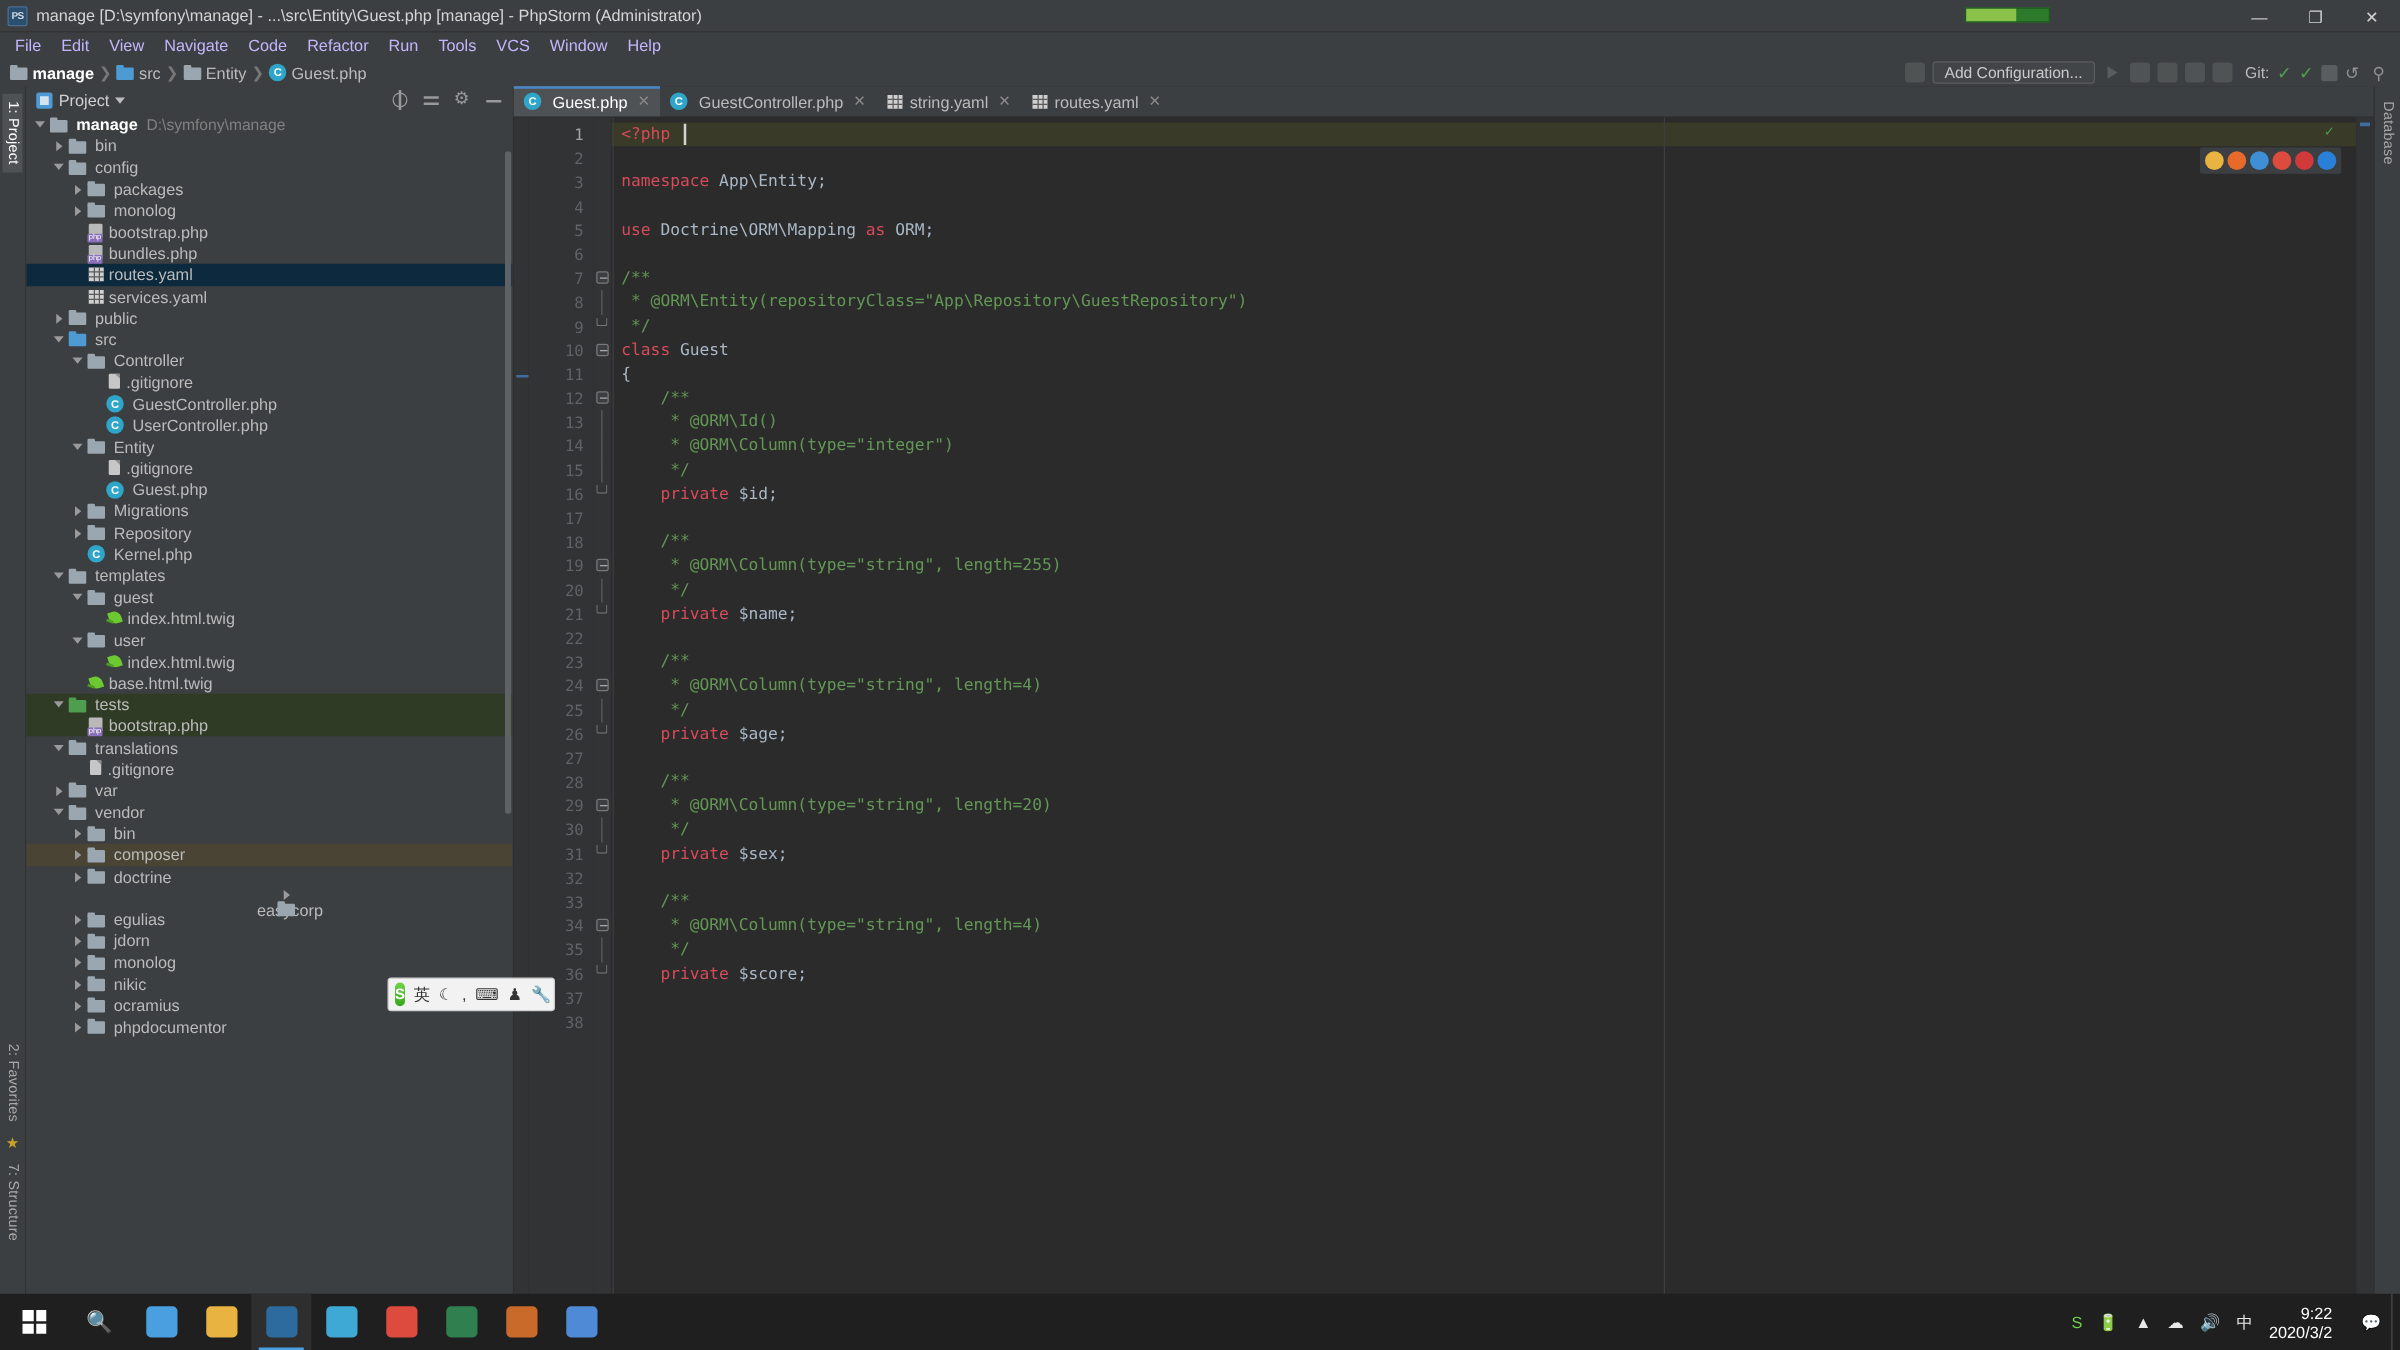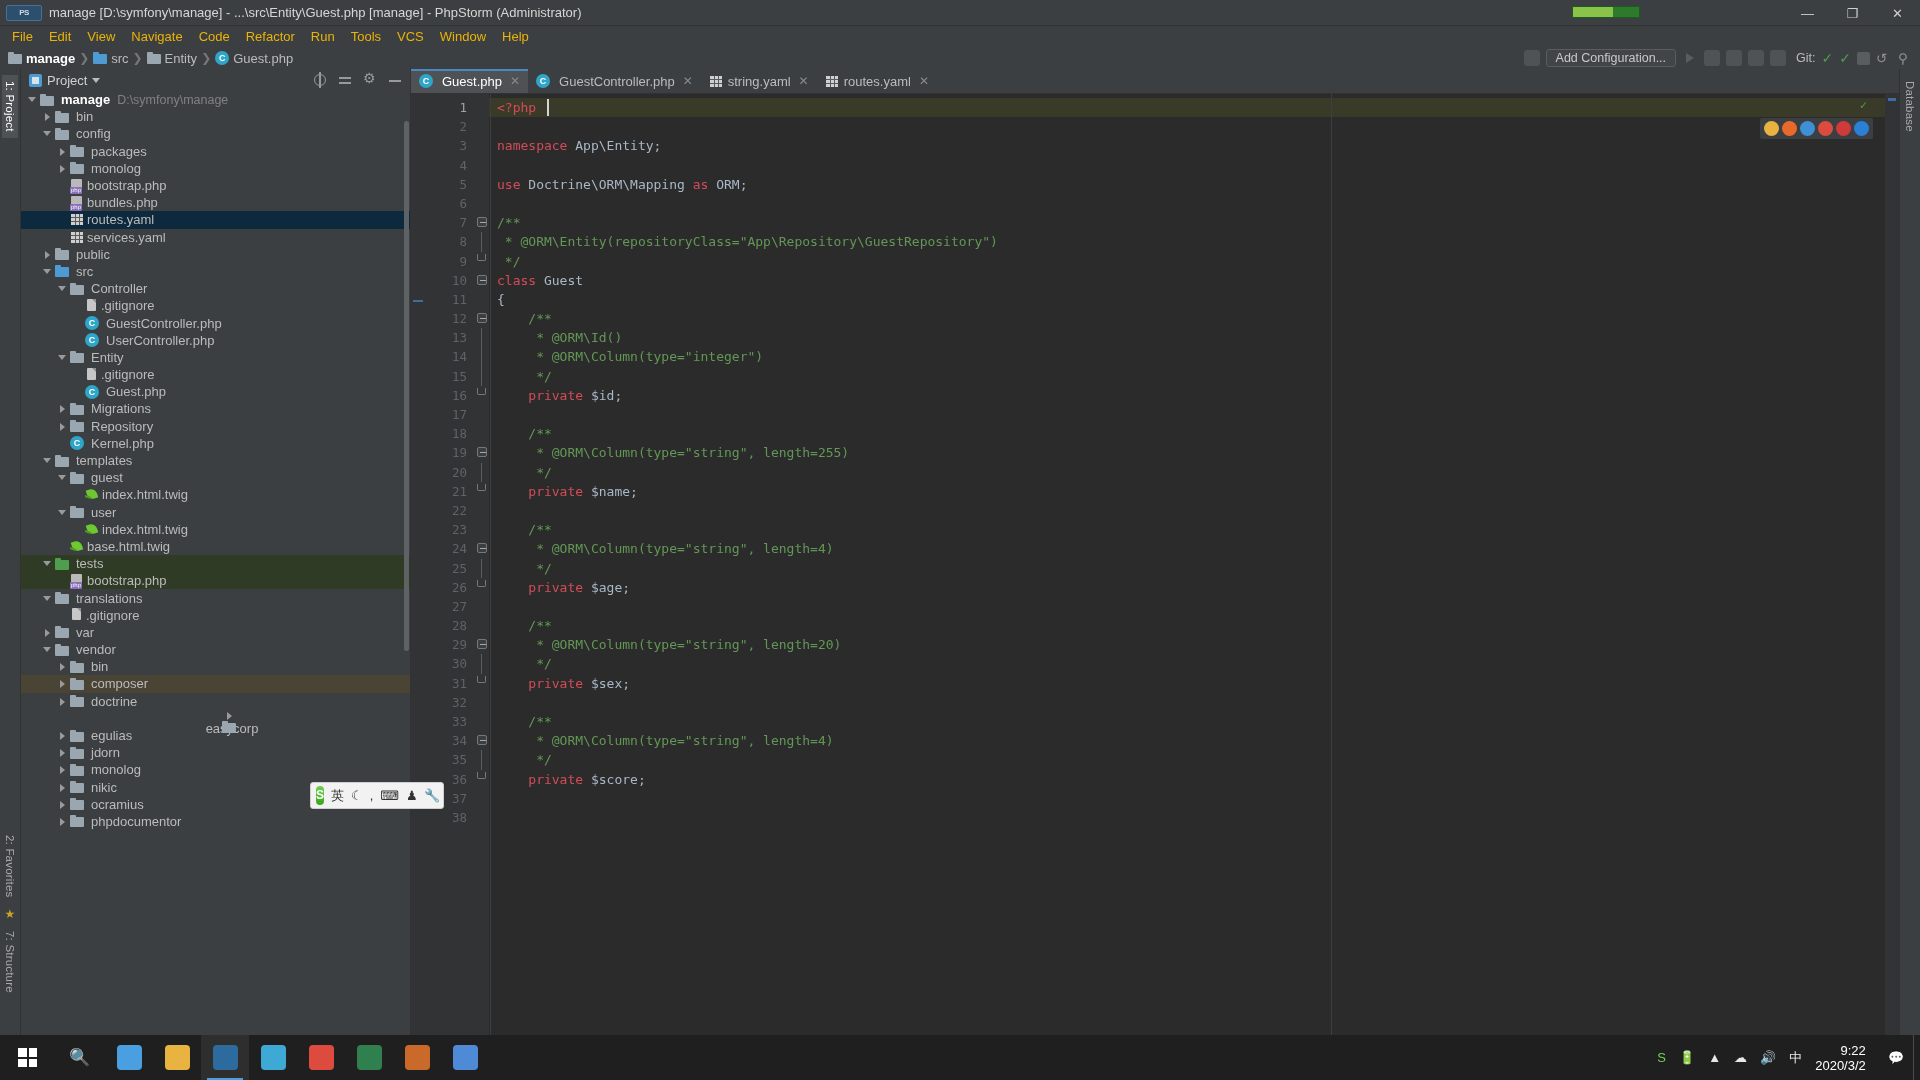--- a/index.html
+++ b/index.html
@@ -9,35 +9,35 @@
     font-family:"Liberation Sans", sans-serif;
     font-size:13.5px;
     color:#bbbbbb;
     -webkit-font-smoothing:antialiased;
   }
   .app { position:relative; width:1920px; height:1080px; display:flex; flex-direction:column; }
 
   
   .titlebar { height:26px; background:#3c3f41; display:flex; align-items:center;
               border-bottom:1px solid #323232; flex:0 0 26px; position:relative; }
-  .ps-logo { width:36px; height:16px; margin:0 7px 0 6px; background:#2d4f6e;
+  .ps-logo { width:16px; height:16px; margin:0 7px 0 6px; background:#2d4f6e;
              border:1px solid #4a6f94; border-radius:2px; color:#cfd9e3;
              font-size:8px; font-weight:bold; text-align:center; line-height:14px; letter-spacing:-0.5px; }
   .title-text { font-size:13px; color:#d6d6d6; white-space:nowrap; }
   .win-progress { position:absolute; left:1572px; top:6px; width:68px; height:12px;
                   background:#2d7a2d; border:1px solid #1f5a1f; }
   .win-progress i { display:block; height:100%; width:60%; background:#8bc34a; }
   .win-btns { position:absolute; right:0; top:0; height:26px; display:flex; }
   .win-btn { width:45px; height:26px; display:flex; align-items:center; justify-content:center;
              color:#d0d0d0; font-size:13px; }
 
   
   .menubar { height:21px; background:#3c3f41; display:flex; align-items:center;
              padding-left:4px; flex:0 0 21px; }
-  .menu-item { padding:2px 8px; font-size:13px; color:#eab308; }
+  .menu-item { padding:2px 8px; font-size:13px; color:#c4b5fd; }
 
   
   .navbar { height:22px; background:#3c3f41; display:flex; align-items:center;
             padding-left:8px; flex:0 0 22px; position:relative; }
   .crumb { display:flex; align-items:center; font-size:13px; color:#bbbbbb; }
   .crumb .sep { color:#777; margin:0 4px; font-size:12px; }
   .crumb.bold span.lbl { font-weight:bold; color:#ffffff; }
   .ic-folder { width:14px; height:12px; margin-right:4px; position:relative; display:inline-block; }
   .ic-folder::before { content:""; position:absolute; left:0; top:2px; width:14px; height:10px;
                        background:#9aa7b0; border-radius:1px; }

